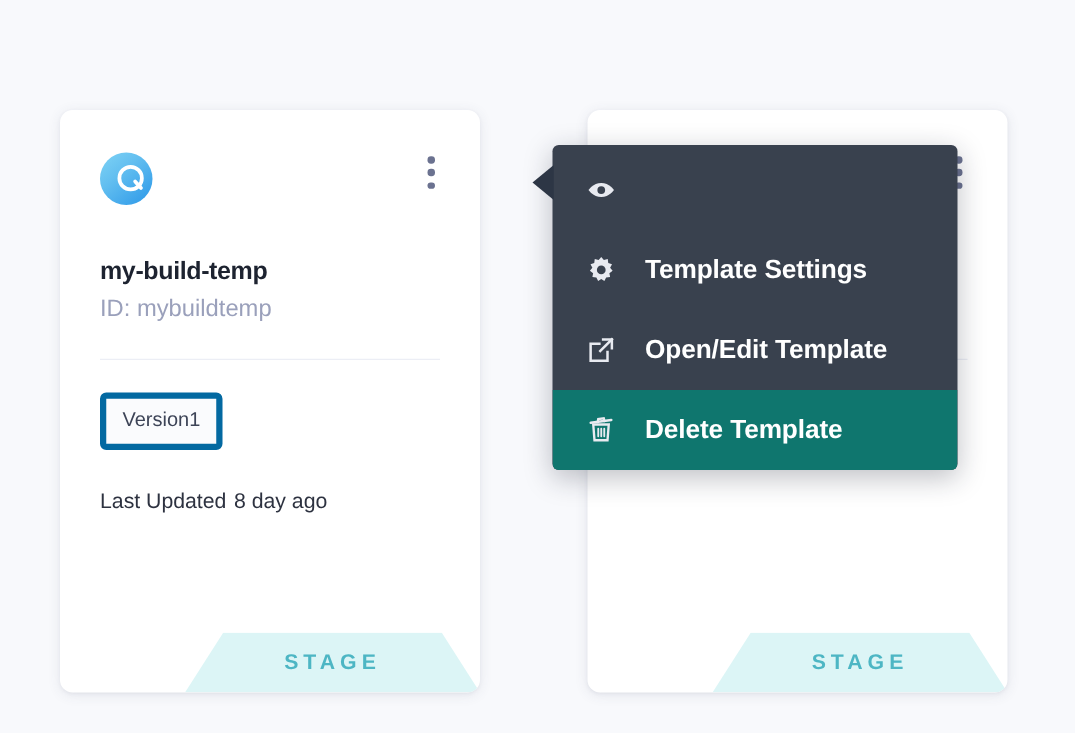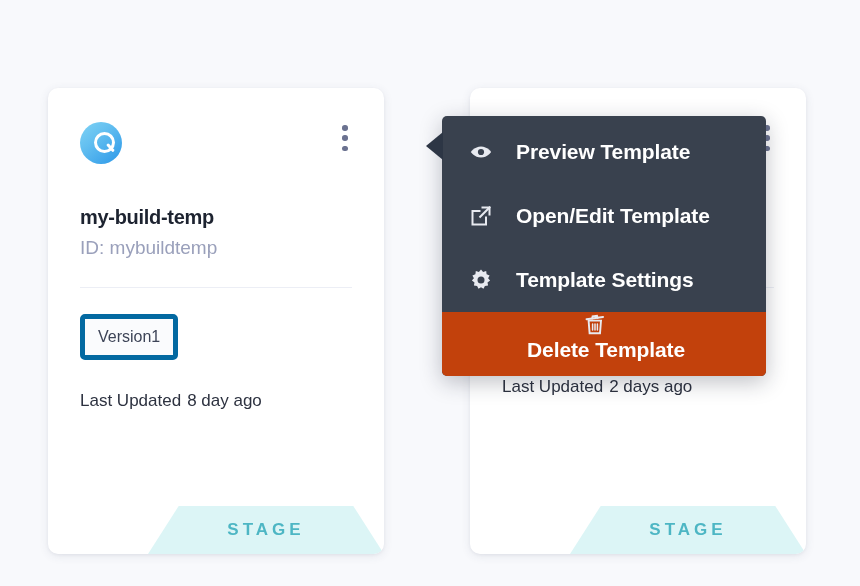--- a/index.html
+++ b/index.html
@@ -175,21 +175,21 @@
     border-right: 17px solid #2d3645;
     z-index: 41;
   }
   .menu-item {
     display: flex;
     align-items: center;
     height: 64px;
     padding: 0 22px 0 26px;
     cursor: pointer;
   }
-  .menu-item.highlighted { background: #c2410c; flex-direction: column; }
+  .menu-item.highlighted { background: #0f766e; }
   .menu-icon {
     width: 26px;
     min-width: 26px;
     height: 26px;
     margin-right: 22px;
     display: flex;
     align-items: center;
     justify-content: center;
     color: #e8eaf0;
   }
@@ -248,69 +248,65 @@
         <span></span>
       </div>
 
       <div class="card-title">p...</div>
       <div class="card-subtitle">te</div>
 
       <div class="divider"></div>
 
       <div class="version-chip" style="color: transparent; min-width: 52px;"></div>
 
-      <div class="last-updated">
-        <span>Last Updated</span><span class="lu-value">2 days ago</span>
-      </div>
     </div>
 
     <div class="ribbon-wrap">
       <div class="ribbon">
         <span class="ribbon-label">STAGE</span>
       </div>
     </div>
   </div>
 
   <div class="menu-arrow"></div>
 
   <div class="context-menu">
 
     <div class="menu-item">
       <span class="menu-icon">
         <svg width="24" height="24" viewBox="0 0 24 24" fill="none">
           <path d="M1.8 12S5.5 6.4 12 6.4 22.2 12 22.2 12 18.5 17.6 12 17.6 1.8 12 1.8 12Z" fill="currentColor"></path>
           <circle cx="12" cy="12" r="3.1" fill="#39414e"></circle>
         </svg>
       </span>
-      <span class="menu-label">Preview Template</span>
-    </div>
-
-    <div class="menu-item">
-      <span class="menu-icon">
-        <svg width="24" height="24" viewBox="0 0 24 24" fill="none" stroke="currentColor" stroke-width="2" stroke-linecap="square">
-          <path d="M17 13.5V20.5H3.5V7H10.5"></path>
-          <path d="M13.5 3.5H20.5V10.5"></path>
-          <path d="M20.5 3.5L11.2 12.8"></path>
-        </svg>
-      </span>
-      <span class="menu-label">Open/Edit Template</span>
     </div>
 
     <div class="menu-item">
       <span class="menu-icon">
         <svg width="24" height="24" viewBox="0 0 24 24" fill="currentColor">
           <path d="M12 1.6 14.1 4.0 17.2 3.1 17.6 6.3 20.6 7.4 19.1 10.2 21.1 12.6
                    18.5 14.5 19.1 17.6 15.9 17.9 14.5 20.8 12 19.2 9.5 20.8 8.1 17.9
                    4.9 17.6 5.5 14.5 2.9 12.6 4.9 10.2 3.4 7.4 6.4 6.3 6.8 3.1 9.9 4.0Z"></path>
           <circle cx="12" cy="11.9" r="3.5" fill="#39414e"></circle>
         </svg>
       </span>
       <span class="menu-label">Template Settings</span>
     </div>
 
+    <div class="menu-item">
+      <span class="menu-icon">
+        <svg width="24" height="24" viewBox="0 0 24 24" fill="none" stroke="currentColor" stroke-width="2" stroke-linecap="square">
+          <path d="M17 13.5V20.5H3.5V7H10.5"></path>
+          <path d="M13.5 3.5H20.5V10.5"></path>
+          <path d="M20.5 3.5L11.2 12.8"></path>
+        </svg>
+      </span>
+      <span class="menu-label">Open/Edit Template</span>
+    </div>
+
     <div class="menu-item highlighted">
       <span class="menu-icon">
         <svg width="24" height="24" viewBox="0 0 24 24" fill="none" stroke="currentColor" stroke-width="1.9" stroke-linecap="round">
           <path d="M5.6 7.6 6.6 20.2H17.0L18.0 7.6Z"></path>
           <path d="M3.6 6.2 20.0 4.0" stroke-width="2.1"></path>
           <path d="M9.2 5.6 9.6 3.3 14.0 2.7 14.6 4.9"></path>
           <path d="M9.6 11V17M12 11V17M14.4 11V17" stroke-width="1.5"></path>
         </svg>
       </span>
       <span class="menu-label">Delete Template</span>

